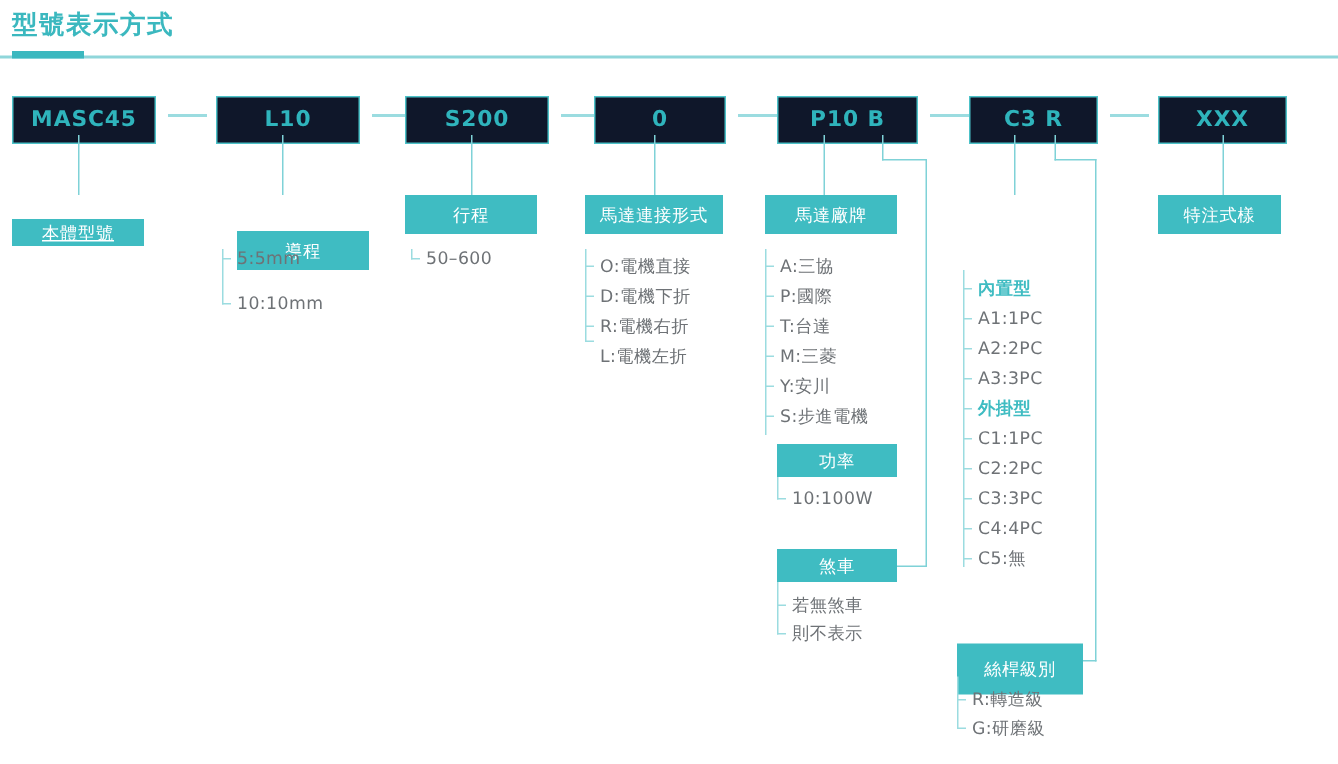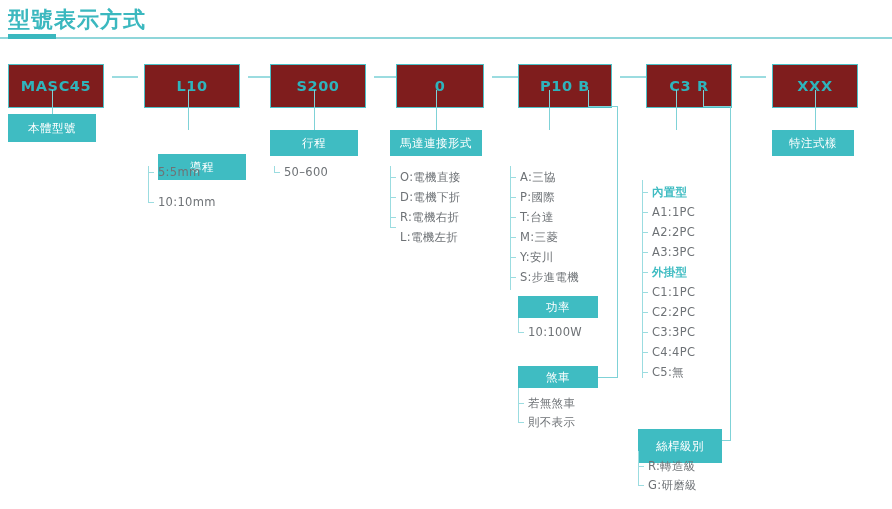--- a/index.html
+++ b/index.html
@@ -10,38 +10,38 @@
     font-family:"DejaVu Sans","Liberation Sans",sans-serif;
     overflow:hidden;
     position:relative;
     -webkit-font-smoothing:antialiased;
   }
   .page{position:relative;width:892px;height:509px;}
 
   
   .title{
     position:absolute;left:8px;top:5px;
-    font-size:22px;font-weight:700;
+    font-size:17px;font-weight:700;
     color:#3BB8BF;letter-spacing:1px;
     white-space:nowrap;
   }
   .rule-thin{
     position:absolute;left:0;top:37px;width:892px;height:2px;
     background:#8FD6DA;
   }
   .rule-thick{
     position:absolute;left:8px;top:34px;width:48px;height:5px;
     background:#3BB8BF;
   }
 
   
   .codebox{
-    position:absolute;top:64px;height:44px;
+    position:absolute;top:64px;height:32px;
     border:1.6px solid #4CC2C8;
-    background:#7f1d1d;
+    background:#0f172a;
     color:#2FB4BC;
     font-size:14.5px;font-weight:700;
     letter-spacing:.6px;
     display:flex;align-items:center;justify-content:center;
     box-sizing:border-box;
   }
   .dash{
     position:absolute;top:76px;height:1.6px;
     background:#9BDCE0;
   }
@@ -115,28 +115,29 @@
   <div class="vline" style="left:588px;top:90px;height:17px;"></div>
   <div class="hline" style="left:588px;top:106px;width:30px;"></div>
   <div class="vline" style="left:617px;top:106px;height:272px;"></div>
   <div class="hline" style="left:588px;top:377px;width:30px;"></div>
 
   <div class="vline" style="left:703px;top:90px;height:17px;"></div>
   <div class="hline" style="left:703px;top:106px;width:28px;"></div>
   <div class="vline" style="left:730px;top:106px;height:335px;"></div>
   <div class="hline" style="left:702px;top:440px;width:29px;"></div>
 
-  <div class="plate" style="left:8px;top:114px;width:88px;height:28px;">本體型號</div>
+  <div class="plate" style="left:8px;top:146px;width:88px;height:18px;text-decoration:underline;">本體型號</div>
 
   <div class="plate" style="left:158px;top:130px;width:88px;height:26px;margin-top:24px;">導程</div>
 
   <div class="plate" style="left:270px;top:130px;width:88px;height:26px;">行程</div>
 
   <div class="plate" style="left:390px;top:130px;width:92px;height:26px;">馬達連接形式</div>
 
+  <div class="plate" style="left:510px;top:130px;width:88px;height:26px;">馬達廠牌</div>
 
 
   <div class="plate" style="left:772px;top:130px;width:82px;height:26px;">特注式樣</div>
 
   <div class="spine" style="left:148px;top:166px;height:37px;"></div>
   <div class="tick" style="left:148px;top:172px;"></div>
   <div class="tick" style="left:148px;top:202px;"></div>
   <div class="opt" style="left:158px;top:165px;">5:5mm</div>
   <div class="opt" style="left:158px;top:195px;">10:10mm</div>
 

